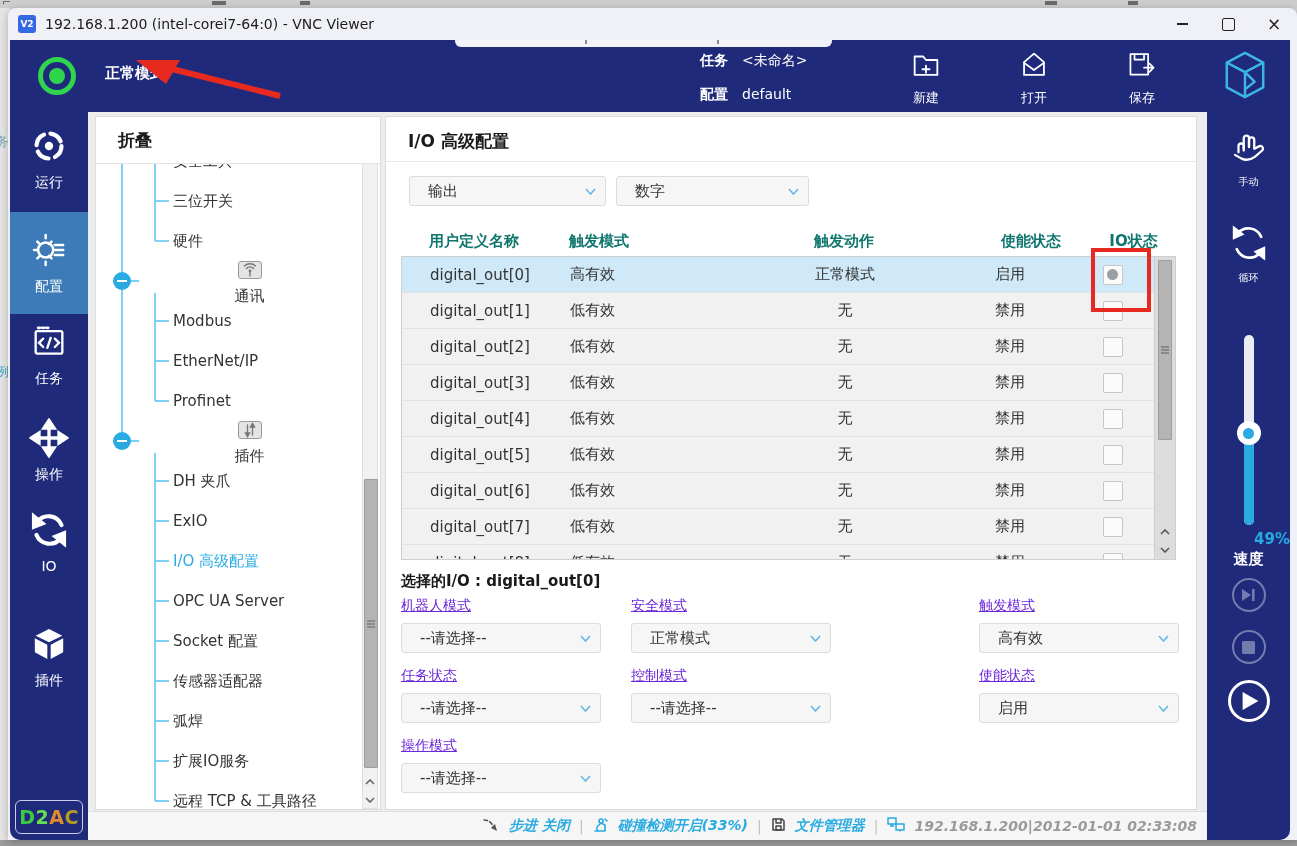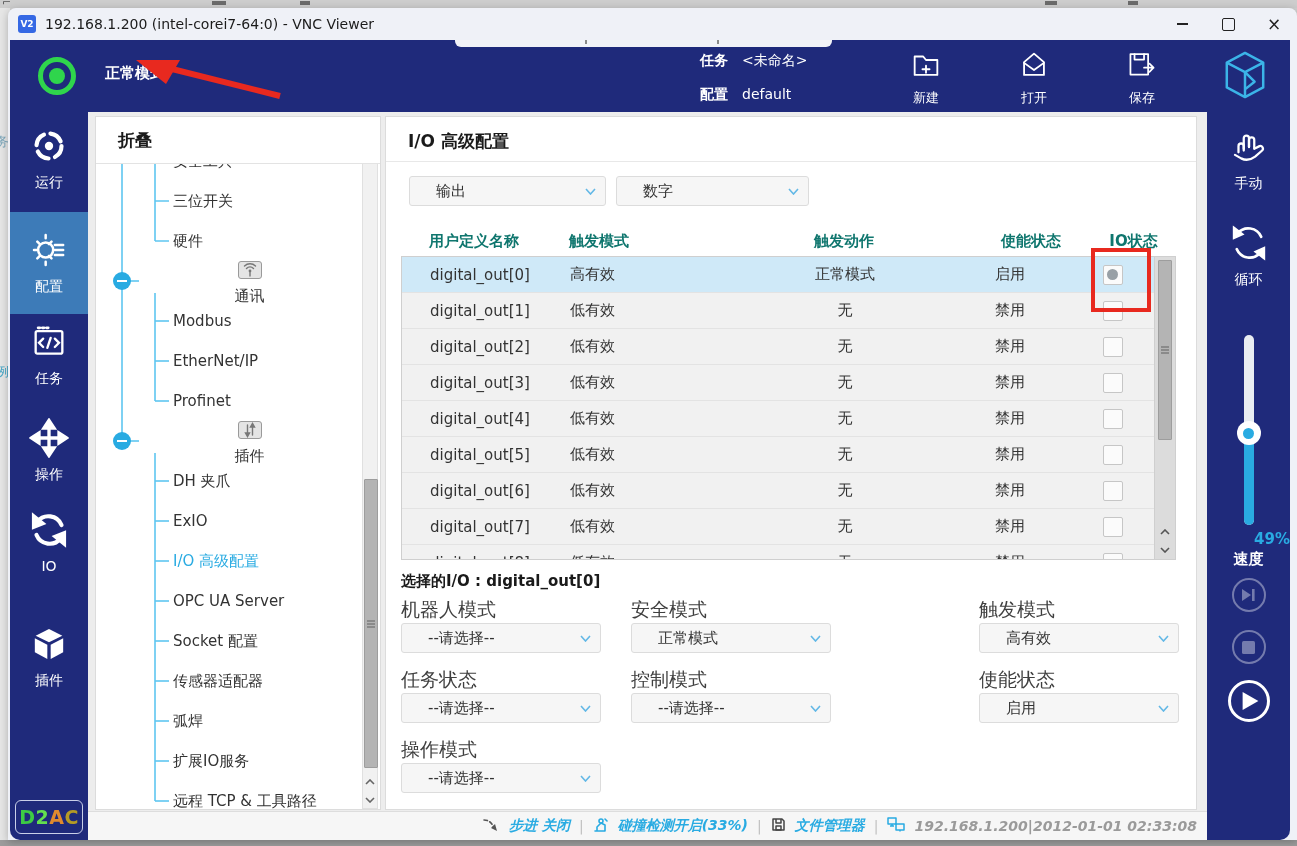--- a/index.html
+++ b/index.html
@@ -46,21 +46,21 @@
   .side{position:absolute;top:72px;bottom:0;background:#1f2a7b;}
   .side.left{left:0;width:78px;}
   .side.right{right:0;width:83px;}
   .nav-item{position:absolute;left:0;width:100%;display:flex;flex-direction:column;align-items:center;color:#fff;}
   .nav-item .lbl{font-size:14px;margin-top:4px;}
   .nav-item.selected{background:#3d7bb8;justify-content:center;}
   .d2ac{position:absolute;left:5px;top:688px;width:66px;height:32px;border:1px solid #c9cfe8;border-radius:6px;
         display:flex;align-items:center;justify-content:center;font-size:19px;font-weight:bold;letter-spacing:.5px;}
   
   .r-block{position:absolute;left:0;width:100%;display:flex;flex-direction:column;align-items:center;color:#fff;}
-  .r-block .lbl{font-size:14px;margin-top:3px;}
+  .r-block .lbl{font-size:10px;margin-top:3px;}
   .slider{position:absolute;left:50%;margin-left:-5px;top:223px;width:10px;height:190px;border-radius:5px;background:#e9edf2;}
   .slider .fill{position:absolute;left:0;bottom:0;width:10px;height:93px;border-radius:5px;background:#29abe2;}
   .slider .thumb{position:absolute;left:-7px;top:86px;width:24px;height:24px;border-radius:50%;background:#fff;
                  display:flex;align-items:center;justify-content:center;}
   .slider .thumb i{width:11px;height:11px;border-radius:50%;background:#29abe2;}
   .speed-val{position:absolute;left:0;width:100%;top:418px;text-align:right;color:#29abe2;font-size:15px;font-weight:bold;}
   .speed-lbl{position:absolute;left:0;width:100%;top:438px;text-align:center;color:#fff;font-size:15px;font-weight:bold;}
   .t-btn{position:absolute;left:50%;border-radius:50%;box-sizing:border-box;display:flex;align-items:center;justify-content:center;}
   .t-btn.dim{border:2px solid rgba(255,255,255,.38);}
   .t-btn.bright{border:3px solid #fff;}
@@ -82,21 +82,21 @@
   .vscroll{position:absolute;right:2px;top:46px;bottom:0;width:16px;background:#f1f1f1;border:1px solid #e0e0e0;
            box-sizing:border-box;z-index:2;}
   .vthumb{position:absolute;left:1px;width:12px;background:#b4b4b4;border:1px solid #9d9d9d;border-radius:1px;}
   .grip{position:absolute;left:2px;width:8px;height:1.5px;background:#8a8a8a;}
   .scroll-btn{position:absolute;left:0;width:14px;height:17px;display:flex;align-items:center;justify-content:center;color:#666;}
   
   .main-panel{left:297px;width:812px;}
   .main-title{position:absolute;left:22px;top:13px;font-size:17px;font-weight:bold;color:#1a1a1a;}
   .main-divider{position:absolute;left:0;top:44px;right:0;height:1px;background:#e8e8e8;}
   .select{position:relative;background:#f6f6f6;border:1px solid #dcdcdc;border-radius:3px;height:30px;box-sizing:border-box;
-          display:flex;align-items:center;padding-left:26px;font-size:15px;color:#333;}
+          display:flex;align-items:center;padding-left:18px;font-size:15px;color:#333;}
   .select svg{position:absolute;right:9px;top:11px;}
   .filt-a{position:absolute;left:23px;top:59px;width:197px;}
   .filt-b{position:absolute;left:230px;top:59px;width:193px;}
   .table-wrap{position:absolute;left:15px;top:109px;width:775px;}
   .tgrid{display:grid;grid-template-columns:28px 140px 200px 150px 1fr 120px 85px;align-items:center;}
   .thead{height:30px;font-size:15px;font-weight:bold;color:#0f766e;}
   .thead .c-action,.thead .c-enable,.thead .c-io{text-align:center;}
   .tbody{position:relative;height:302px;overflow:hidden;border:1px solid #cfcfcf;background:#d946ef;}
   .t-row{height:35px;background:#f1f1f1;border-bottom:1px solid #e3e3e3;font-size:15px;color:#333;}
   .t-row.selected{background:#cfe9f8;}
@@ -105,21 +105,21 @@
   .io-box{width:18px;height:18px;background:#fbfbfb;border:1px solid #c6c6c6;border-radius:2px;
           display:flex;align-items:center;justify-content:center;}
   .io-dot{display:none;width:11px;height:11px;border-radius:50%;background:#98a0a6;}
   .t-row.on .io-dot{display:block;}
   .tscroll{position:absolute;right:0;top:0;bottom:0;width:20px;background:#dcdcdc;border-left:1px solid #cfcfcf;}
   .anno-box{position:absolute;left:705px;top:131px;width:52px;height:56px;border:4px solid #e8291f;z-index:5;}
   .sel-io{position:absolute;left:15px;top:455px;font-size:15px;font-weight:bold;color:#1a1a1a;}
   .form-col{position:absolute;top:480px;width:200px;}
   .form-col.c1{left:15px;} .form-col.c2{left:245px;} .form-col.c3{left:593px;}
   .field{margin-bottom:14px;}
-  .f-label{font-size:19px;color:#404040;height:20px;margin-bottom:6px;}
+  .f-label{font-size:14px;color:#6d28d9;height:20px;margin-bottom:6px;text-decoration:underline;}
   
   .statusbar{position:absolute;left:0;right:0;bottom:0;height:28px;background:#f6f6f6;border-top:1px solid #ddd;
              display:flex;align-items:center;justify-content:flex-end;padding-right:10px;gap:9px;font-size:14px;font-style:italic;}
   .sb-blue{color:#29abe2;font-weight:bold;}
   .sb-gray{color:#9a9a9a;font-weight:bold;}
   .sb-sep{color:#c0c0c0;}
 </style>
 </head>
 <body>
 

